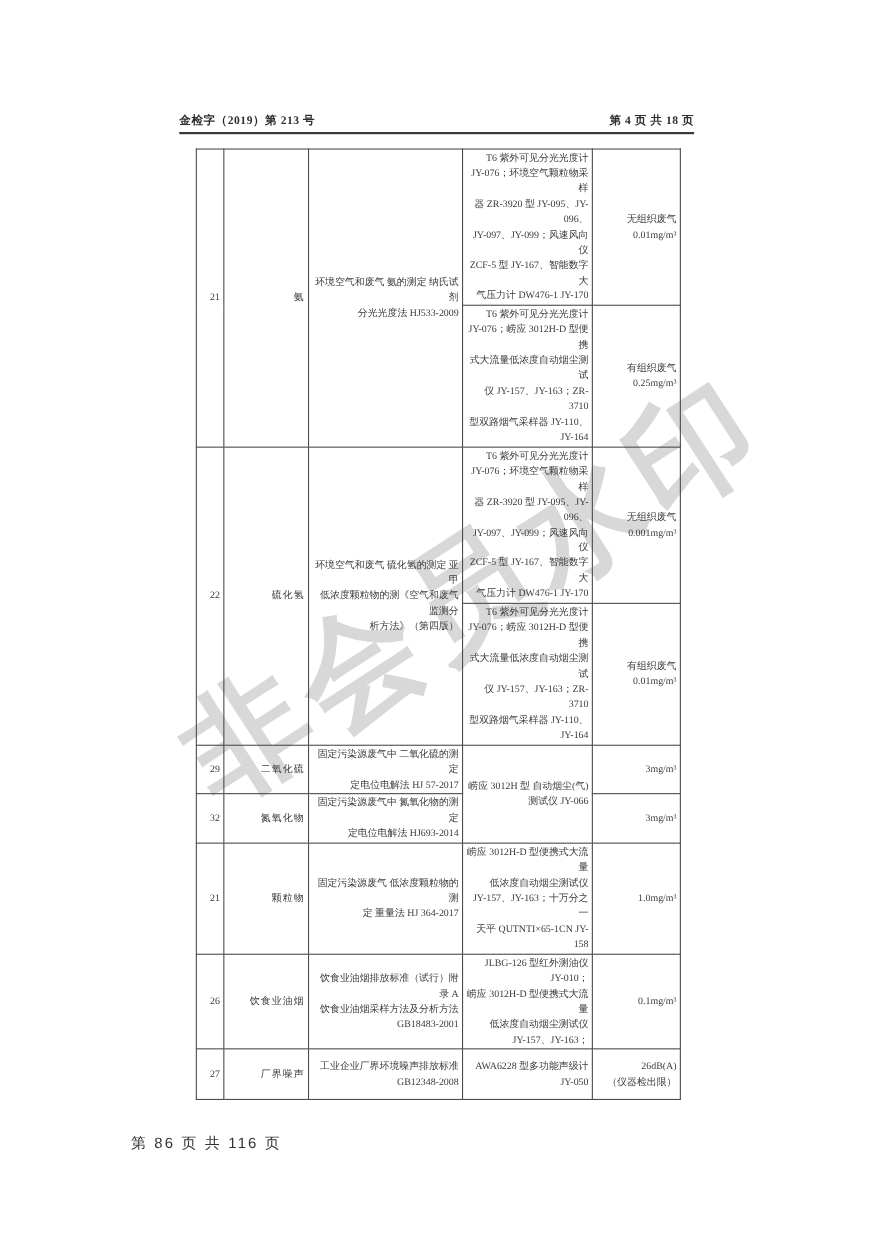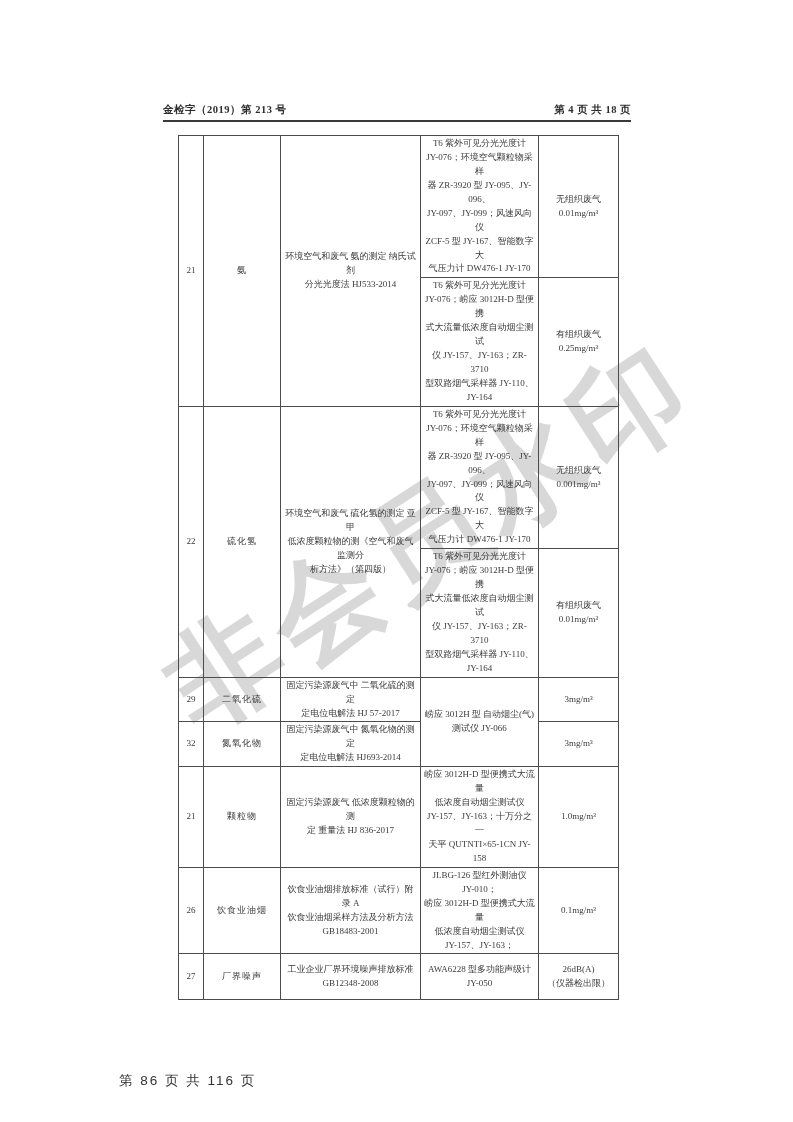--- a/index.html
+++ b/index.html
@@ -31,40 +31,40 @@
     z-index:1;
   }
   
   .results-table{
     position:absolute; left:178px; top:135px;
     border-collapse:collapse; table-layout:fixed;
     z-index:2;
   }
   .results-table td{
     border:1px solid #4c4c4c;
-    text-align:center; vertical-align:middle;
+    text-align:right; vertical-align:middle;
     font-size:9px; line-height:1.55;
     white-space:pre-line;
     padding:1px 3px;
     color:#3b3b3b;
     overflow:hidden;
   }
   .results-table td.name-cell{ letter-spacing:1px; }
   
   .footer{
     position:absolute; left:179px; top:836px; z-index:2;
     font-family:"Liberation Sans", sans-serif;
     font-size:9.5px; color:#2b2b2b; line-height:15px;
   }
   .footer .company{ font-weight:bold; text-decoration:underline; }
   .footer .sep{ display:inline-block; width:10px; }
   .footer .sep-wide{ display:inline-block; width:18px; }
   
   .page-number{
-    position:absolute; left:119px; top:1072px; z-index:2;
+    position:absolute; left:119px; top:1031px; z-index:2;
     font-family:"Liberation Sans", sans-serif;
     font-size:13.5px; color:#333333; letter-spacing:2px;
   }
 </style>
 </head>
 <body>
 
 <div class="page">
 
   <div class="doc-header">
@@ -80,21 +80,21 @@
       <col style="width:77px">
       <col style="width:140px">
       <col style="width:118px">
       <col style="width:80px">
     </colgroup>
     <tbody>
       <tr style="height:93px">
         <td rowspan="2">21</td>
         <td rowspan="2" class="name-cell">氨</td>
         <td rowspan="2">环境空气和废气 氨的测定 纳氏试剂
-分光光度法 HJ533-2014</td>
+分光光度法 HJ533-2009</td>
         <td>T6 紫外可见分光光度计
 JY-076；环境空气颗粒物采样
 器 ZR-3920 型 JY-095、JY-096、
 JY-097、JY-099；风速风向仪
 ZCF-5 型 JY-167、智能数字大
 气压力计 DW476-1 JY-170</td>
         <td>无组织废气
 0.01mg/m³</td>
       </tr>
       <tr style="height:92px">
@@ -148,21 +148,21 @@
         <td class="name-cell">氮氧化物</td>
         <td>固定污染源废气中 氮氧化物的测定
 定电位电解法 HJ693-2014</td>
         <td>3mg/m³</td>
       </tr>
 
       <tr style="height:70px">
         <td>21</td>
         <td class="name-cell">颗粒物</td>
         <td>固定污染源废气 低浓度颗粒物的测
-定 重量法 HJ 836-2017</td>
+定 重量法 HJ 364-2017</td>
         <td>崂应 3012H-D 型便携式大流量
 低浓度自动烟尘测试仪
 JY-157、JY-163；十万分之一
 天平 QUTNTI×65-1CN JY-158</td>
         <td>1.0mg/m³</td>
       </tr>
 
       <tr style="height:82px">
         <td>26</td>
         <td class="name-cell">饮食业油烟</td>

